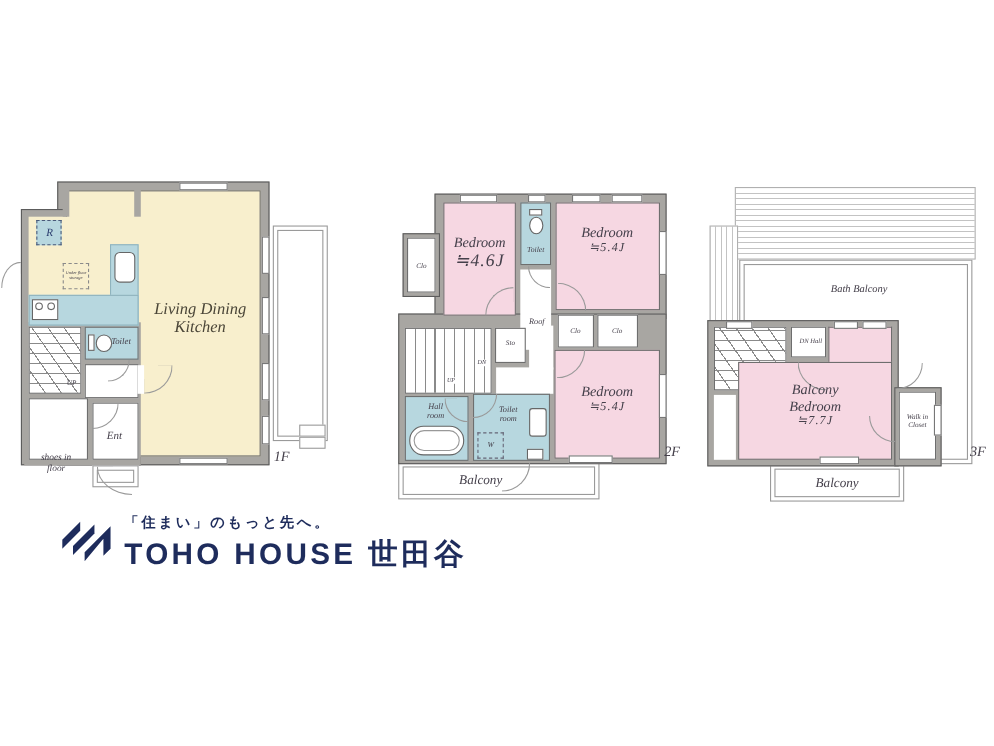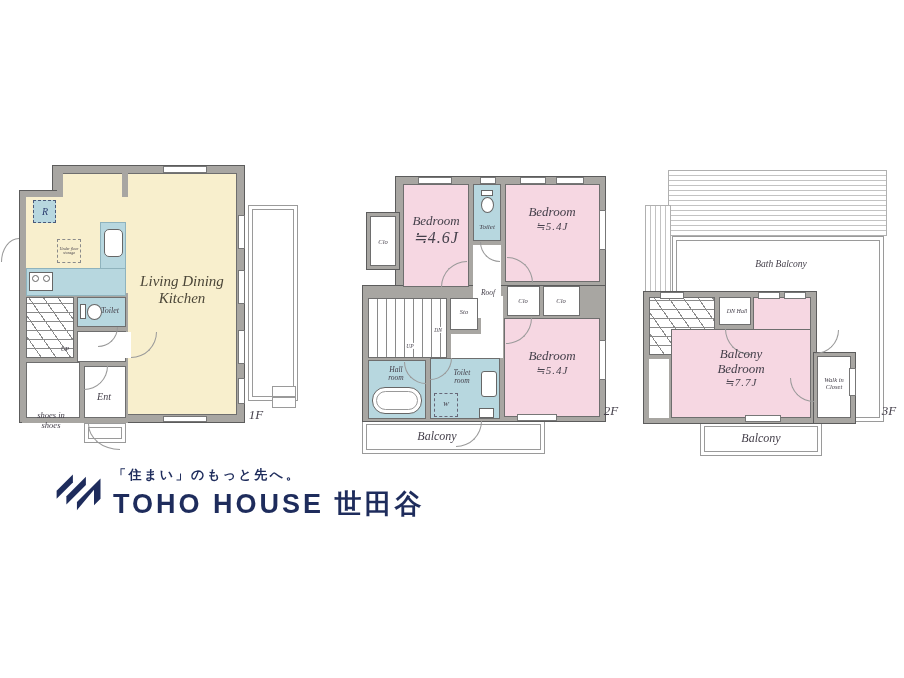--- a/index.html
+++ b/index.html
@@ -99,21 +99,21 @@
     <div class="arc arc-br" style="left:98px;top:327px;width:20px;height:20px;"></div>
     <div class="arc arc-br" style="left:131px;top:332px;width:26px;height:26px;"></div>
 
     <div class="lbl ldk-lbl" style="left:182px;top:290px;font-size:15px;">
       <span>Living Dining</span>
         <span>Kitchen</span>
     </div>
     <div class="lbl" style="left:110px;top:311px;font-size:8px;">Toilet</div>
     <div class="lbl" style="left:51px;top:388px;font-size:8.5px;margin-top:33px;">
       <span>shoes in</span>
-        <span>shoes</span>
+        <span>floor</span>
     </div>
     <div class="lbl" style="left:104px;top:397px;font-size:10px;">Ent</div>
     <div class="lbl" style="left:65px;top:349px;font-size:6.5px;">UP</div>
     <div class="lbl" style="left:256px;top:415px;font-size:13px;">1F</div>
   </div>
 
   <div>
 
     <div class="thin" style="left:362px;top:420px;width:183px;height:34px;">
         <div class="inner"></div>

